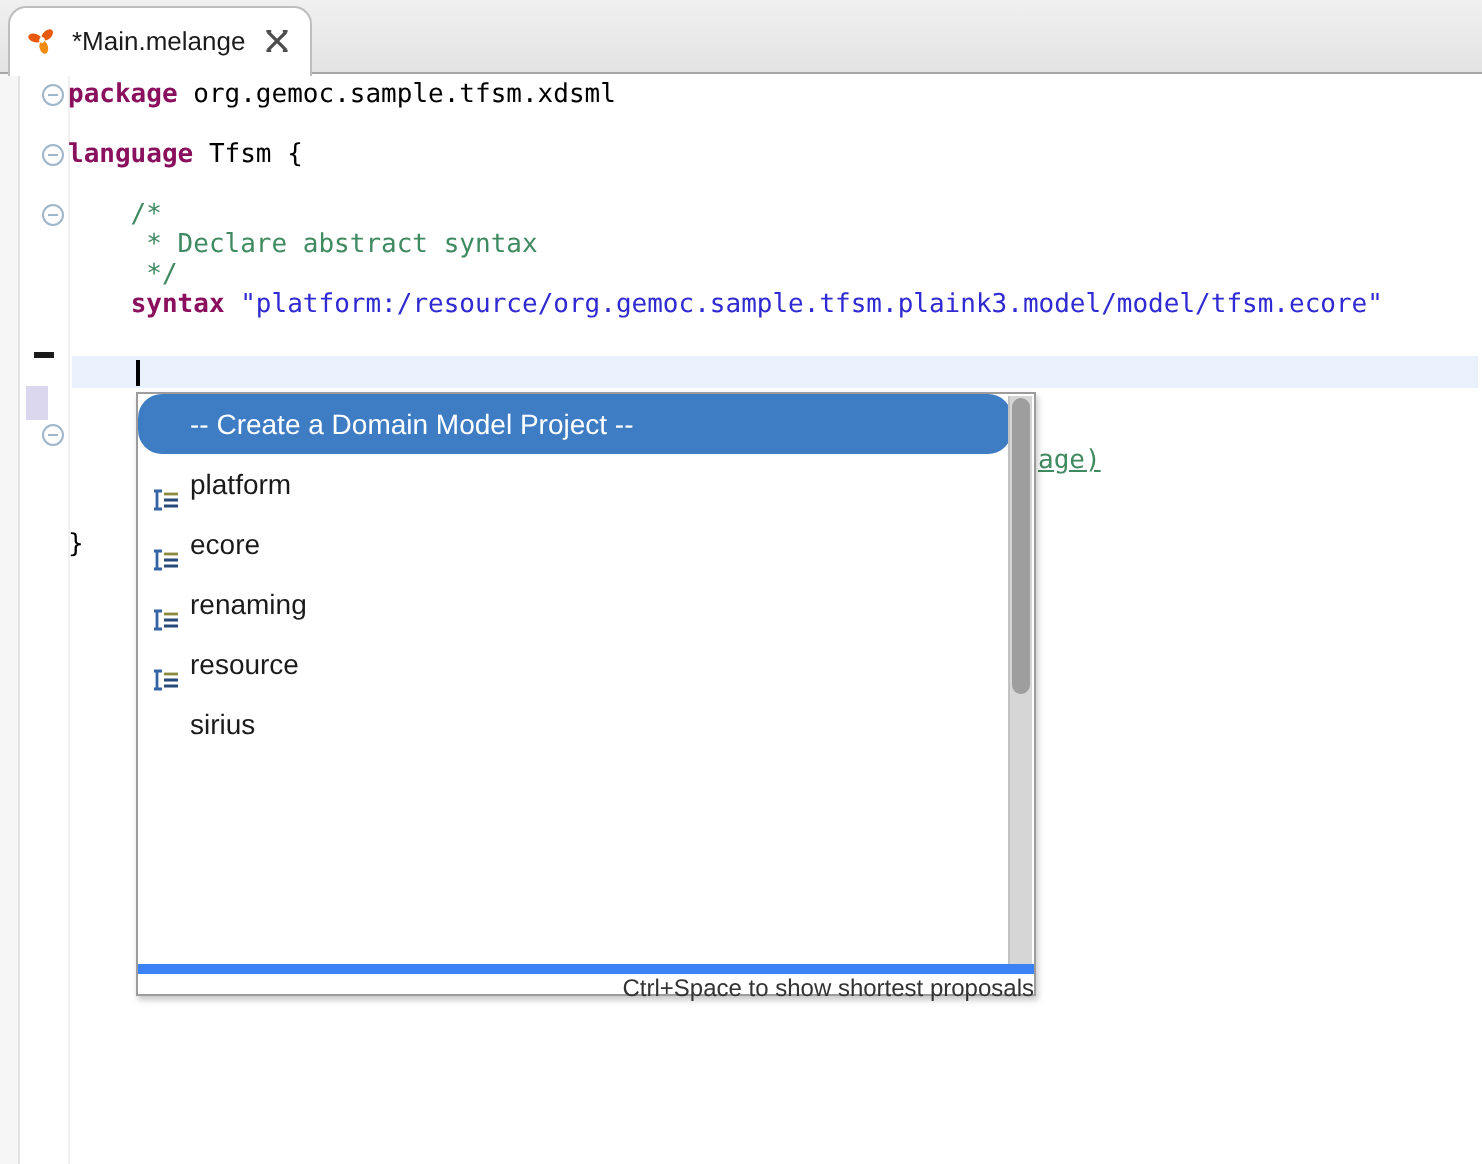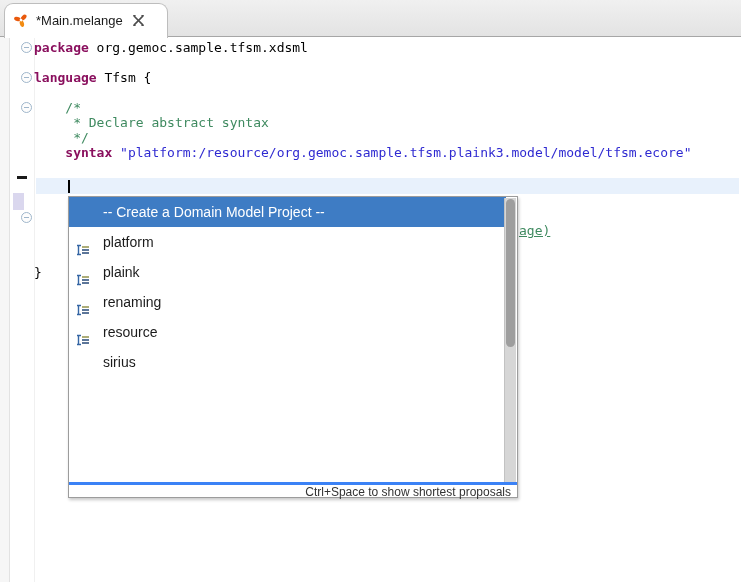--- a/index.html
+++ b/index.html
@@ -3,21 +3,21 @@
 <meta charset="utf-8">
 <style>
   html,body{margin:0;padding:0;background:#fff;}
   #app{position:relative;width:741px;height:582px;overflow:hidden;
        font-family:"Liberation Sans",sans-serif;background:#fff;}
 
   
   .tabbar{position:absolute;left:0;top:0;width:741px;height:37px;
           background:linear-gradient(#f0f0f0,#e3e3e3);
           border-bottom:1px solid #a6a6a6;box-sizing:border-box;}
-  .tab{position:absolute;left:4px;top:3px;height:35px;width:164px;
+  .tab{position:absolute;left:4px;top:3px;height:35px;width:152px;
        background:#fff;border:1px solid #bdbdbd;border-bottom:none;
        border-radius:9px 9px 0 0;box-sizing:border-box;z-index:2;
        display:flex;align-items:center;padding:0 2px 2px 8px;text-align:center;}
   .tab-title{font-size:13px;color:#1b1b1b;margin:0 8px 0 7px;white-space:nowrap;}
   .tab-close{width:15px;height:15px;display:inline-block;flex:0 0 auto;cursor:pointer;}
   .tab-close svg{display:block;}
 
   
   .editor{position:absolute;left:0;top:37px;width:741px;height:545px;background:#fff;}
   .annot-ruler{position:absolute;left:0;top:0;width:10px;height:545px;
@@ -42,31 +42,31 @@
   .seg-comment{color:var(--comment);}
   .seg-string{color:var(--string);}
   .occluded-frag{position:absolute;left:519px;top:186px;font-family:"DejaVu Sans Mono",monospace;
         font-size:13px;color:var(--comment);white-space:pre;text-decoration:underline;}
 
   
   .popup{position:absolute;left:68px;top:159px;width:450px;height:302px;background:#fff;
          border:1px solid #9c9c9c;box-sizing:border-box;z-index:5;
          box-shadow:1px 2px 3px rgba(0,0,0,0.22);}
   .proposal-list{position:absolute;left:0;top:0;width:448px;height:286px;overflow:hidden;}
-  .proposal{position:relative;height:30px;line-height:30px;padding-left:34px;
-            font-size:14px;color:#1b1b1b;white-space:nowrap;cursor:pointer;box-sizing:border-box;width:448px;}
+  .proposal{position:relative;height:30px;line-height:30px;padding-left:26px;
+            font-size:14px;color:#1b1b1b;white-space:nowrap;cursor:pointer;box-sizing:border-box;width:448px;border-radius:12px;}
   .proposal.selected{background:var(--accent);color:#fff;width:437px;}
   .proposal .p-icon{position:absolute;left:7px;top:9px;width:14px;height:12px;}
   .popup-scrollbar{position:absolute;right:1px;top:1px;width:12px;height:284px;
             background:#d6d6d6;border-left:1px solid #c2c2c2;box-sizing:border-box;}
   .popup-scroll-thumb{position:absolute;left:1px;top:1px;width:9px;height:148px;
             background:#9e9e9e;border-radius:5px;}
   .popup-status{position:absolute;left:0;bottom:0;width:448px;height:15px;background:#fff;
-            border-top:3px solid #3b82f6;box-sizing:border-box;
-            font-size:12px;line-height:14px;color:#333;text-align:right;padding-right:6px;}
+            border-top:5px solid #3b82f6;box-sizing:border-box;
+            font-size:12px;line-height:14px;color:#333;text-align:right;}
 </style>
 </head>
 <body>
 
 <div id="app">
 
   <div class="tabbar">
     <div class="tab">
       <span style="display:inline-flex;">
         <svg width="16" height="16" viewBox="0 0 16 16">
@@ -132,21 +132,21 @@
     <span class="p-label">platform</span>
   </div>
           <div class="proposal">
     <span class="p-icon">
       <svg width="14" height="12" viewBox="0 0 14 12">
         <path d="M2.5 1.5 v9 M1 1.5 h4 M1 10.5 h4" stroke="#3465a4" stroke-width="1.4" fill="none"></path>
         <path d="M6 3 h7" stroke="#8a8a3e" stroke-width="1.4"></path>
         <path d="M6 6 h7 M6 9 h7" stroke="#274a78" stroke-width="1.4"></path>
       </svg>
     </span>
-    <span class="p-label">plaink</span>
+    <span class="p-label">ecore</span>
   </div>
           <div class="proposal">
     <span class="p-icon">
       <svg width="14" height="12" viewBox="0 0 14 12">
         <path d="M2.5 1.5 v9 M1 1.5 h4 M1 10.5 h4" stroke="#3465a4" stroke-width="1.4" fill="none"></path>
         <path d="M6 3 h7" stroke="#8a8a3e" stroke-width="1.4"></path>
         <path d="M6 6 h7 M6 9 h7" stroke="#274a78" stroke-width="1.4"></path>
       </svg>
     </span>
     <span class="p-label">renaming</span>

